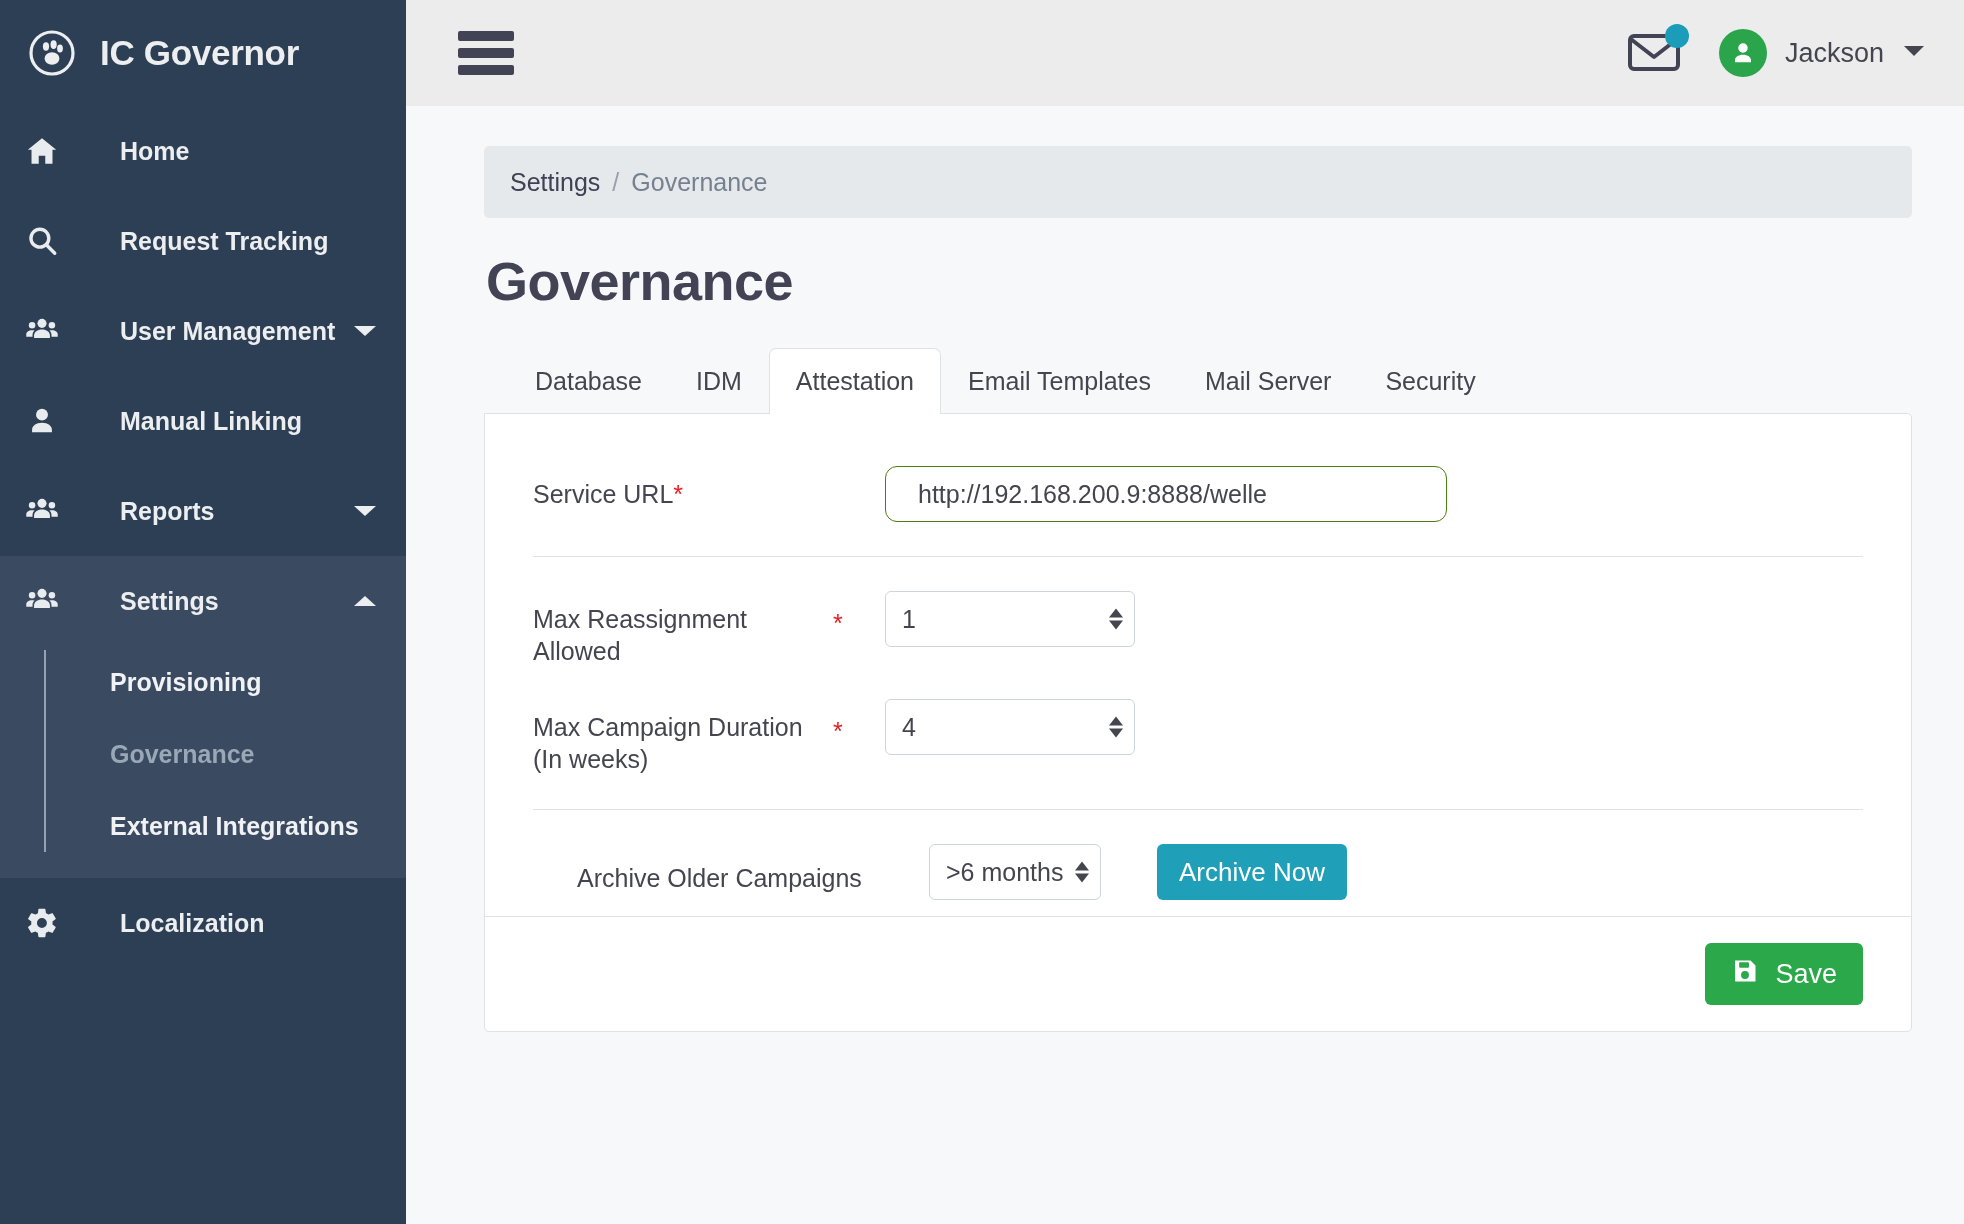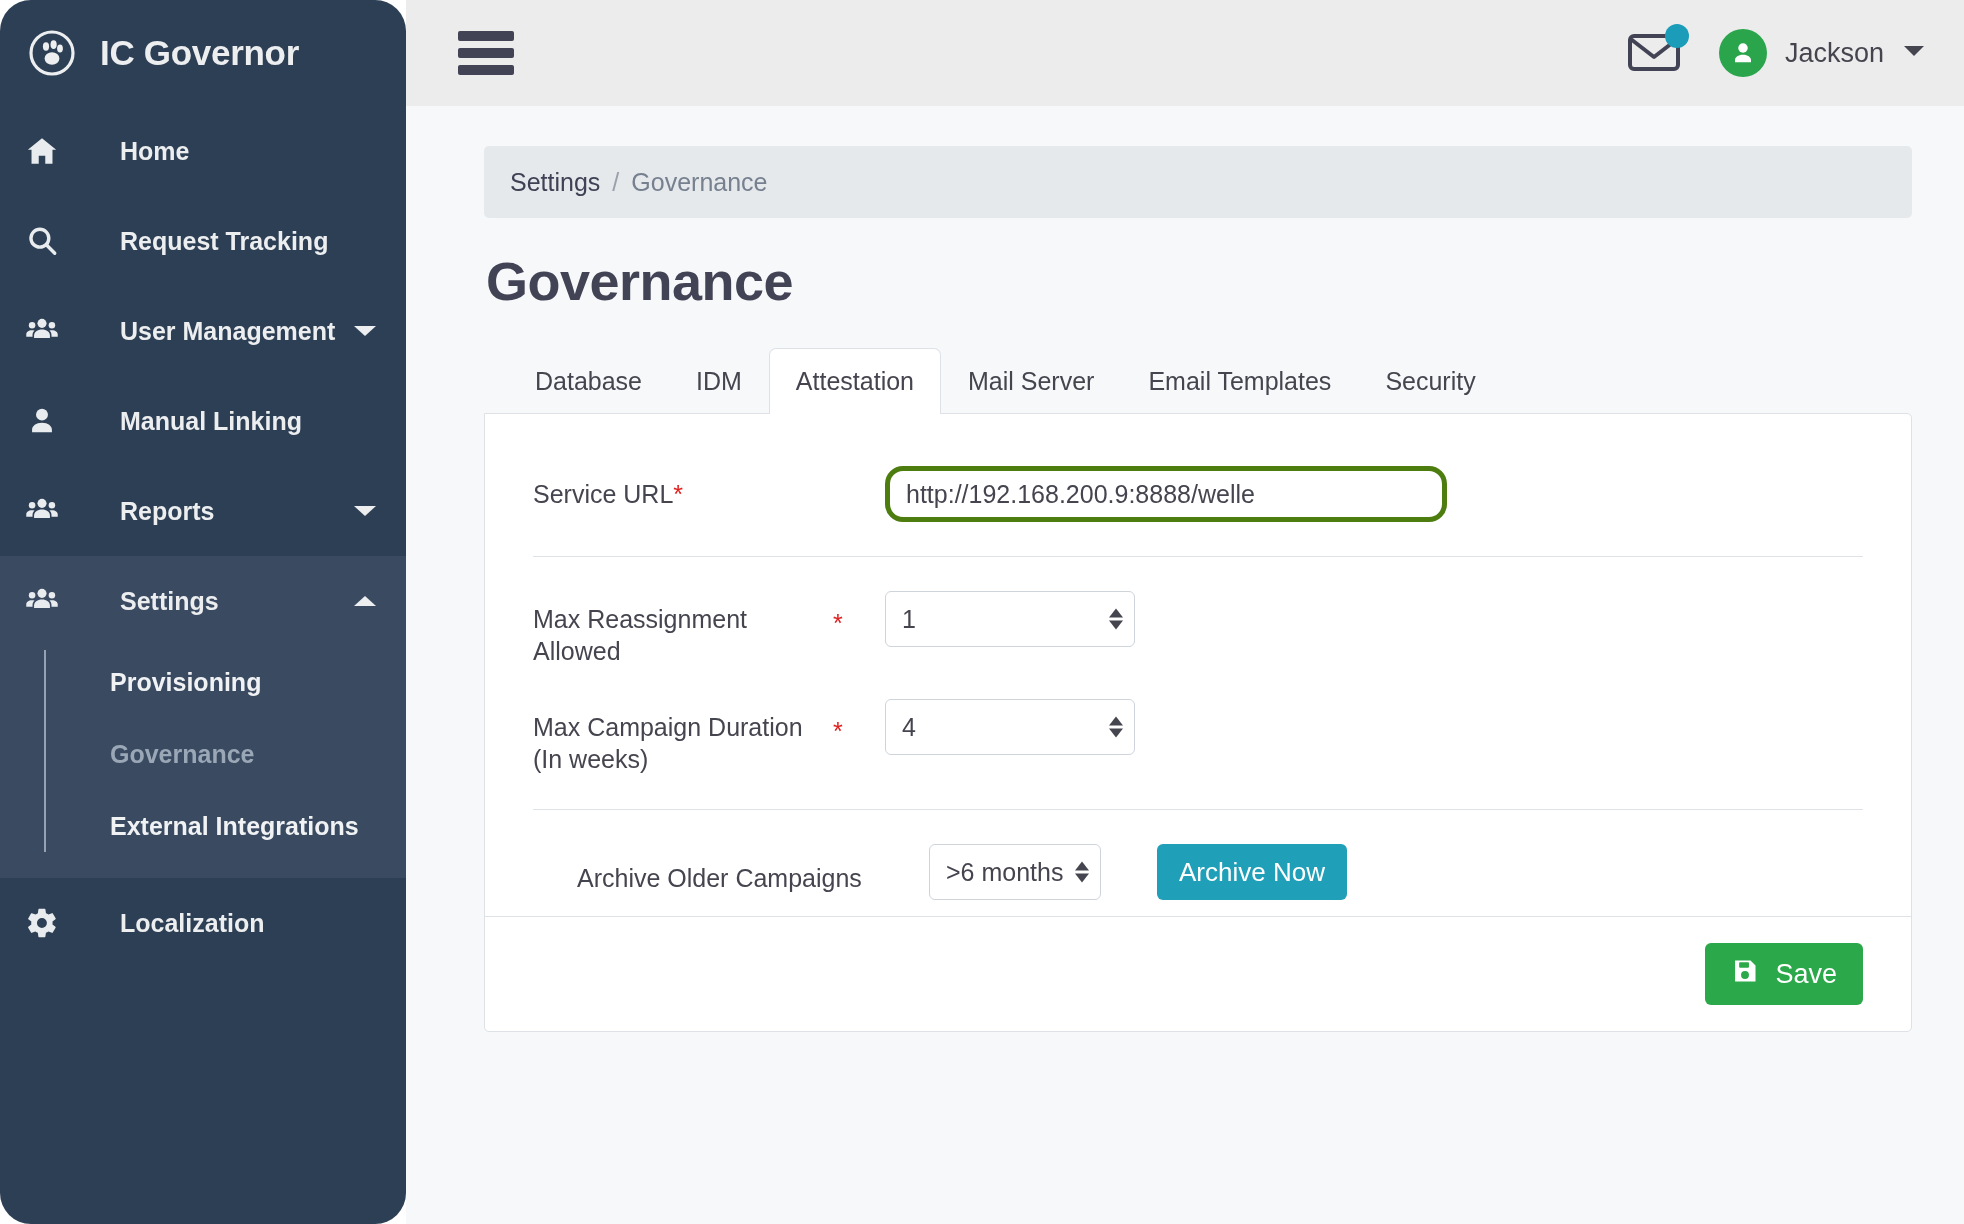--- a/index.html
+++ b/index.html
@@ -20,21 +20,20 @@
 
   
   .sidebar {
     width: 406px;
     flex: 0 0 406px;
     background: #2d3f54;
     color: #e9ecef;
     display: flex;
     flex-direction: column;
     overflow: hidden;
-    border-radius: 31px;
   }
 
   .brand {
     height: 106px;
     flex: 0 0 106px;
     display: flex;
     align-items: center;
     padding-left: 26px;
     gap: 22px;
   }
@@ -255,25 +254,25 @@
     width: 52px; flex: 0 0 52px;
     color: #e02020;
     font-size: 25px;
     padding-top: 18px;
     text-align: left;
   }
 
   .text-input {
     width: 562px;
     height: 56px;
-    border: 5px solid #4d7c0f;
-    border-radius: 18px;
+    border: 1px solid #4d7c0f;
+    border-radius: 12px;
     font-size: 25px;
     color: #45454f;
-    padding: 0 16px;
+    padding: 0 32px;
     font-family: "Liberation Sans", sans-serif;
     background: #fff;
     outline: none;
   }
 
   .spinner-wrap {
     position: relative;
     width: 250px;
     height: 56px;
   }
@@ -530,22 +529,22 @@
         <span class="bc-sep">/</span>
         <span class="bc-current">Governance</span>
       </div>
 
       <h1 class="page-title">Governance</h1>
 
       <div class="tabs">
         <div class="tab">Database</div>
         <div class="tab">IDM</div>
         <div class="tab active">Attestation</div>
+        <div class="tab">Email Templates</div>
         <div class="tab">Mail Server</div>
-        <div class="tab">Email Templates</div>
         <div class="tab">Security</div>
       </div>
 
       <div class="card">
         <div class="form-body">
 
           <div class="form-row">
             <div class="form-label"><span>Service URL</span><span class="req">*</span></div>
             <div class="req-sep"></div>
             <input class="text-input" type="text" value="http://192.168.200.9:8888/welle" style="">

